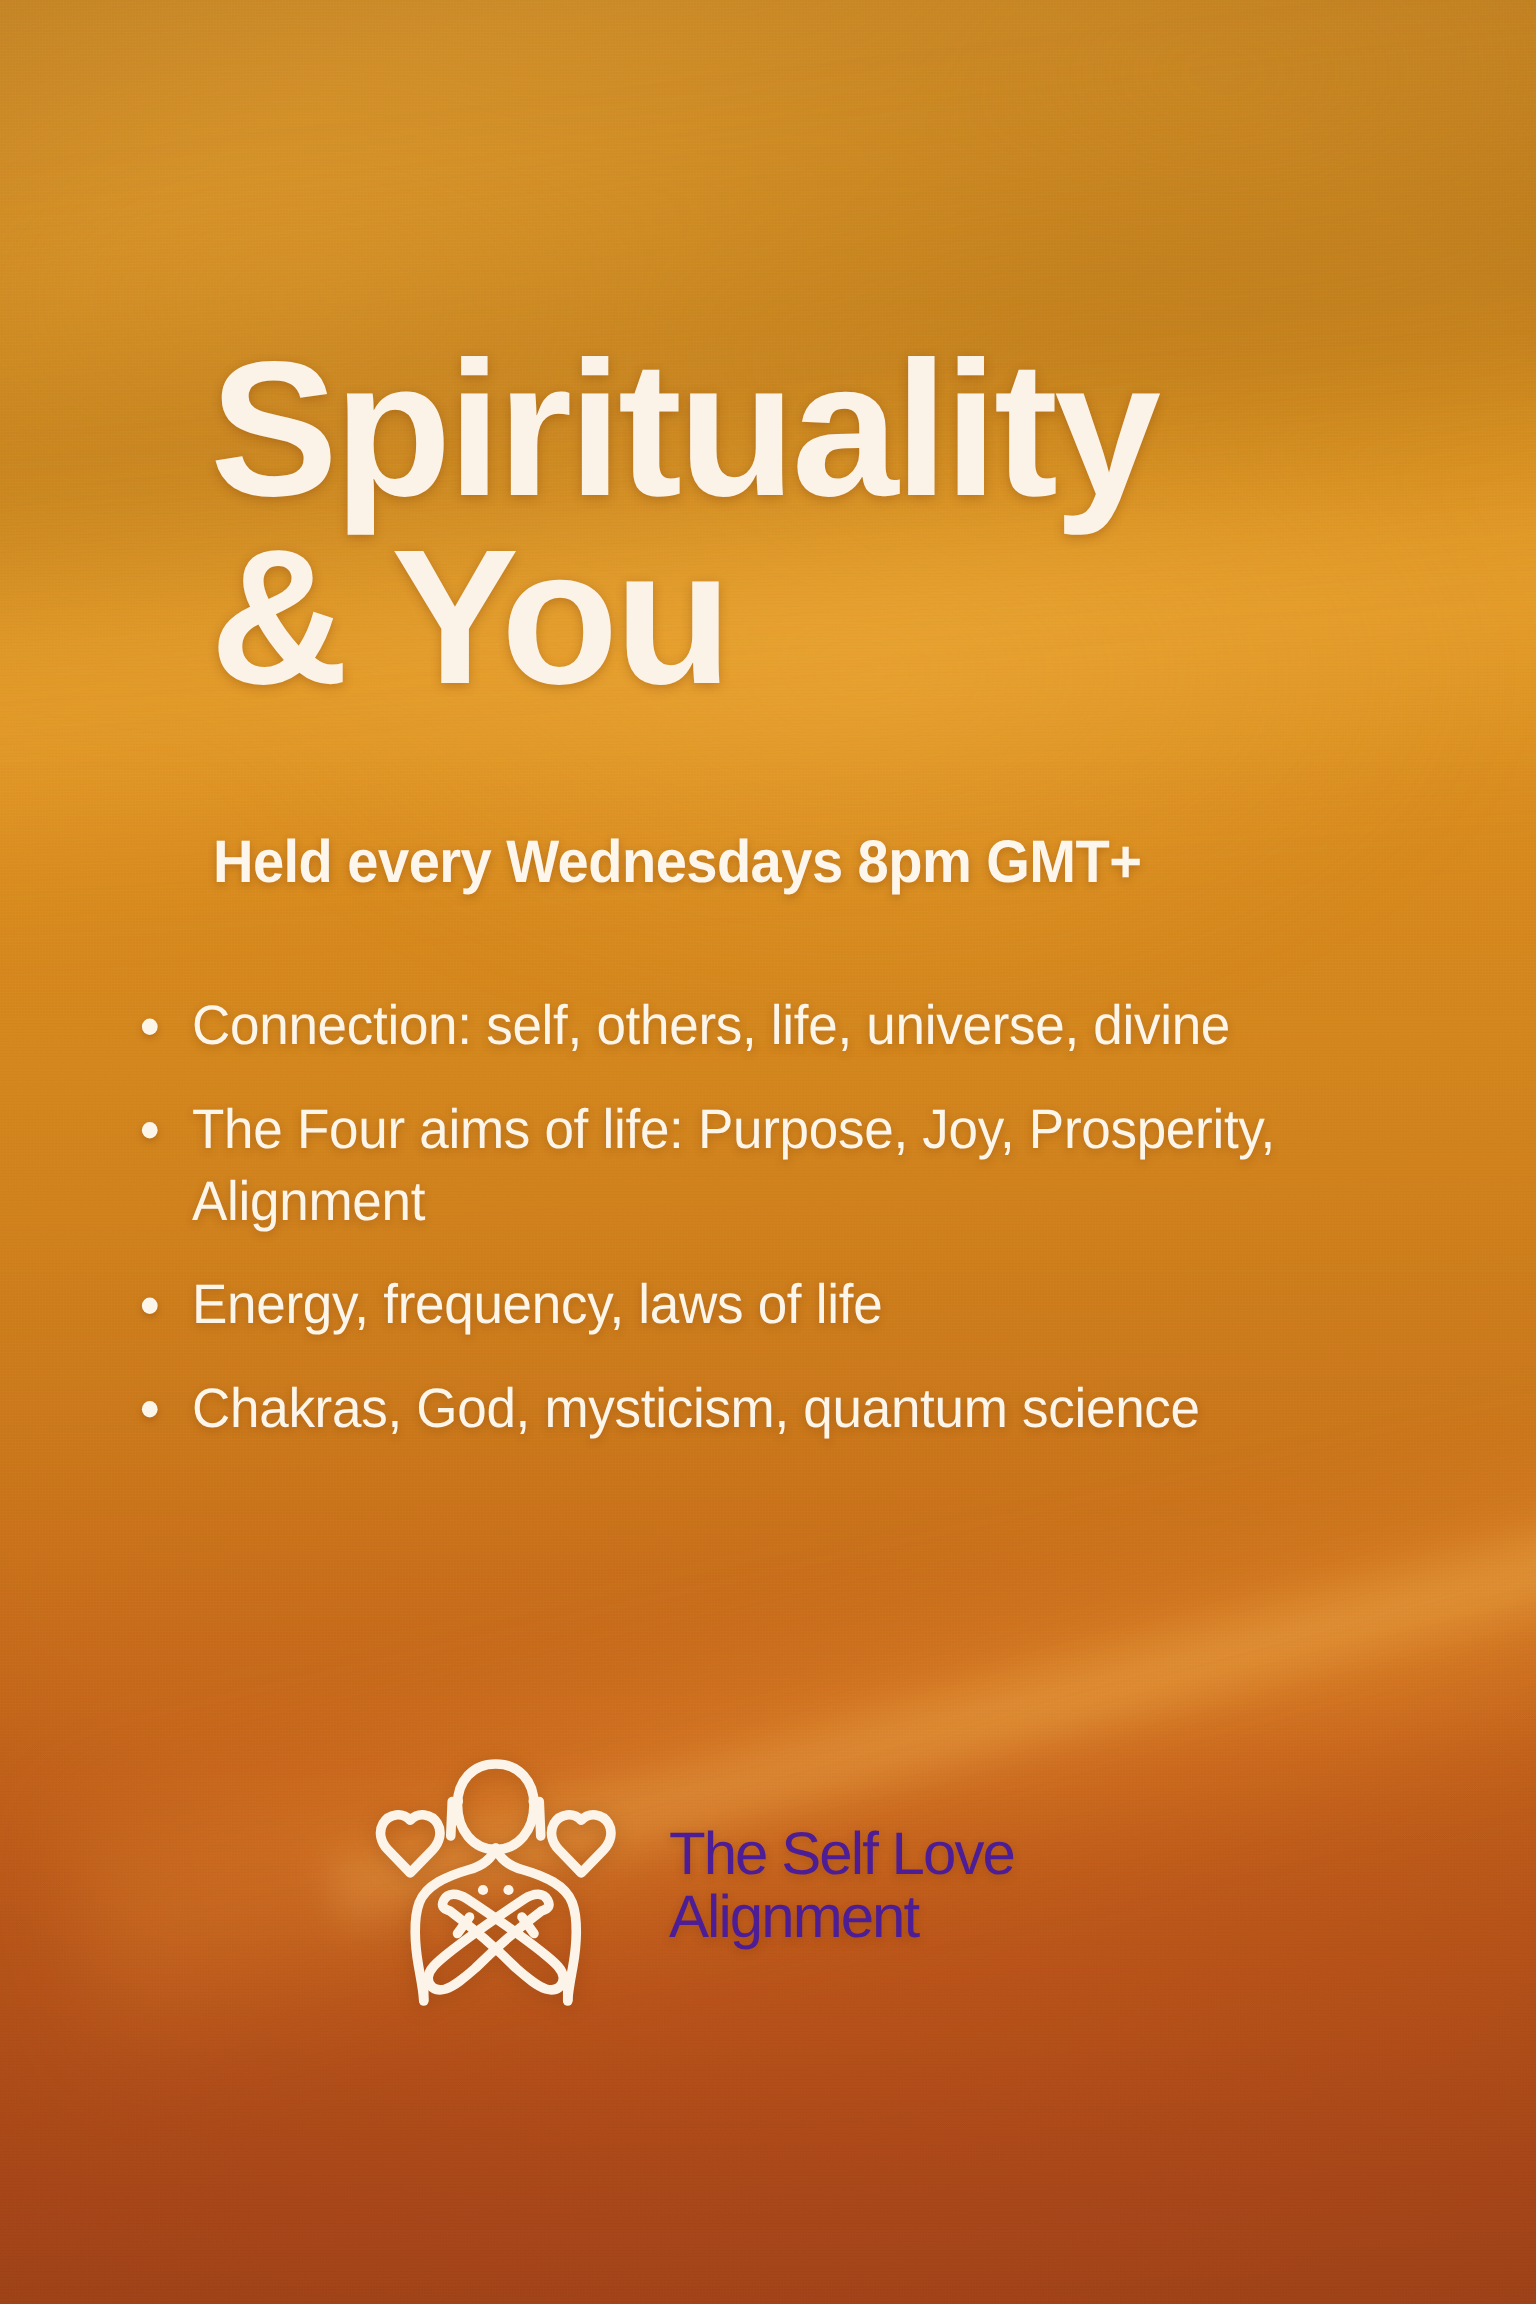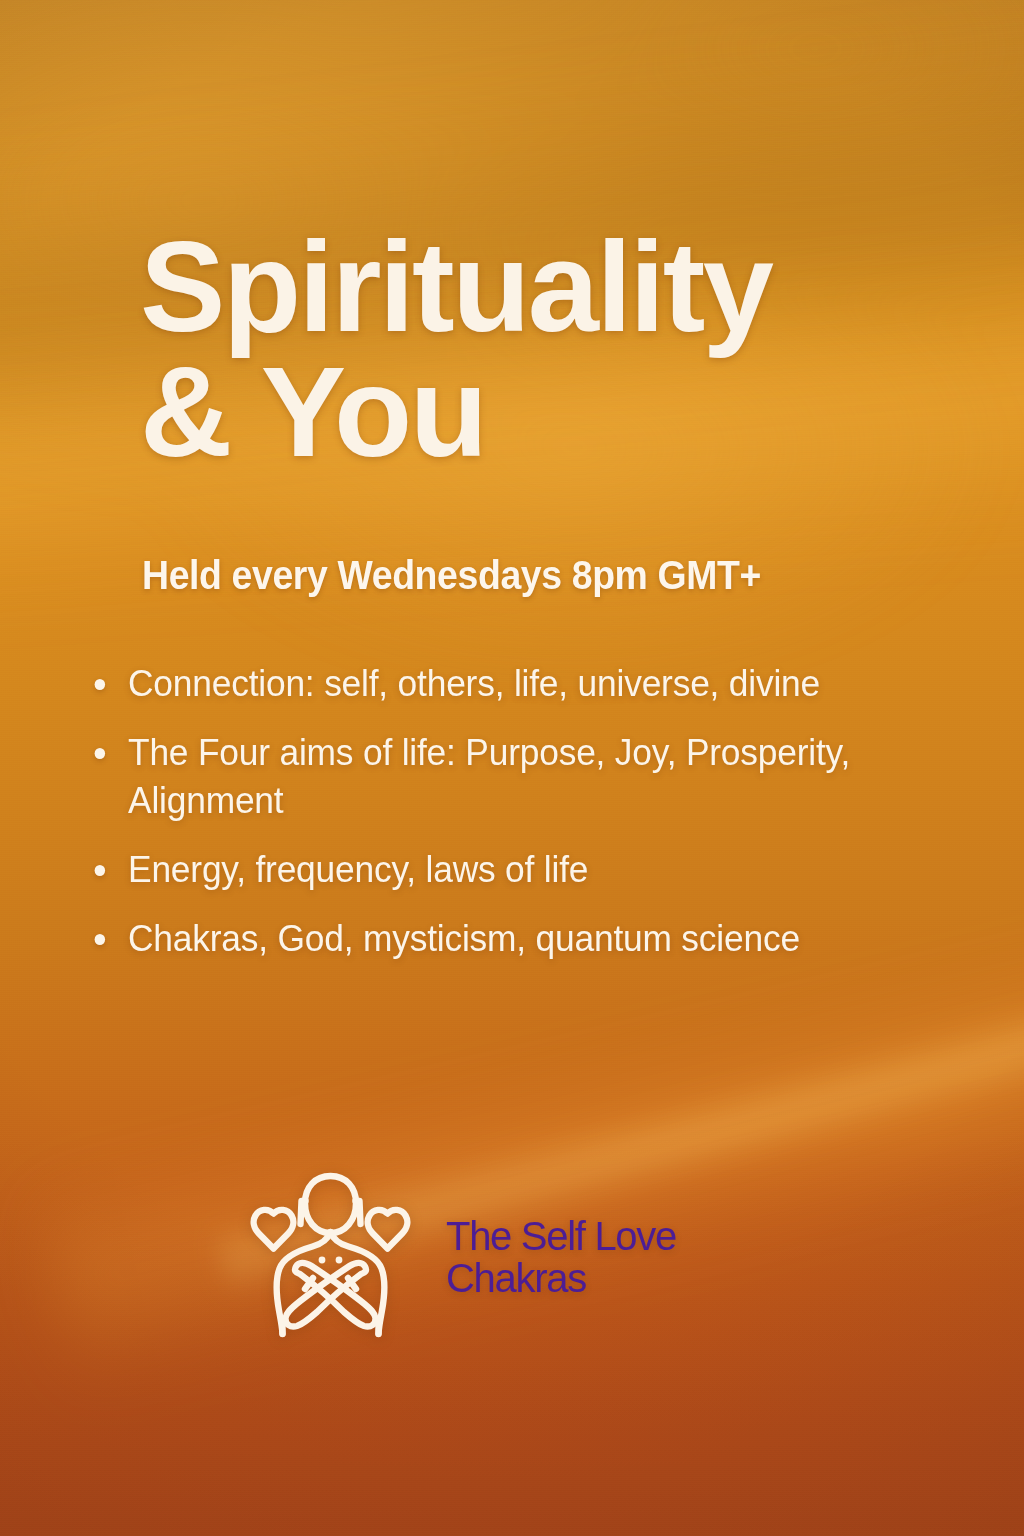--- a/index.html
+++ b/index.html
@@ -366,19 +366,19 @@
                    c-2.3 4.2 -0.5 6 4 7.5 Z"></path>
 
           <path d="M70 110 L62 121"></path>
           <path d="M105 110 L113 121"></path>
 
         </g>
       </svg>
 
       <div class="brand-name">
         <span class="line">The Self Love</span>
-        <span class="line">Chakras</span>
+        <span class="line">Alignment</span>
       </div>
 
     </div>
 
   </div>
 </div>
 
 </body></html>

